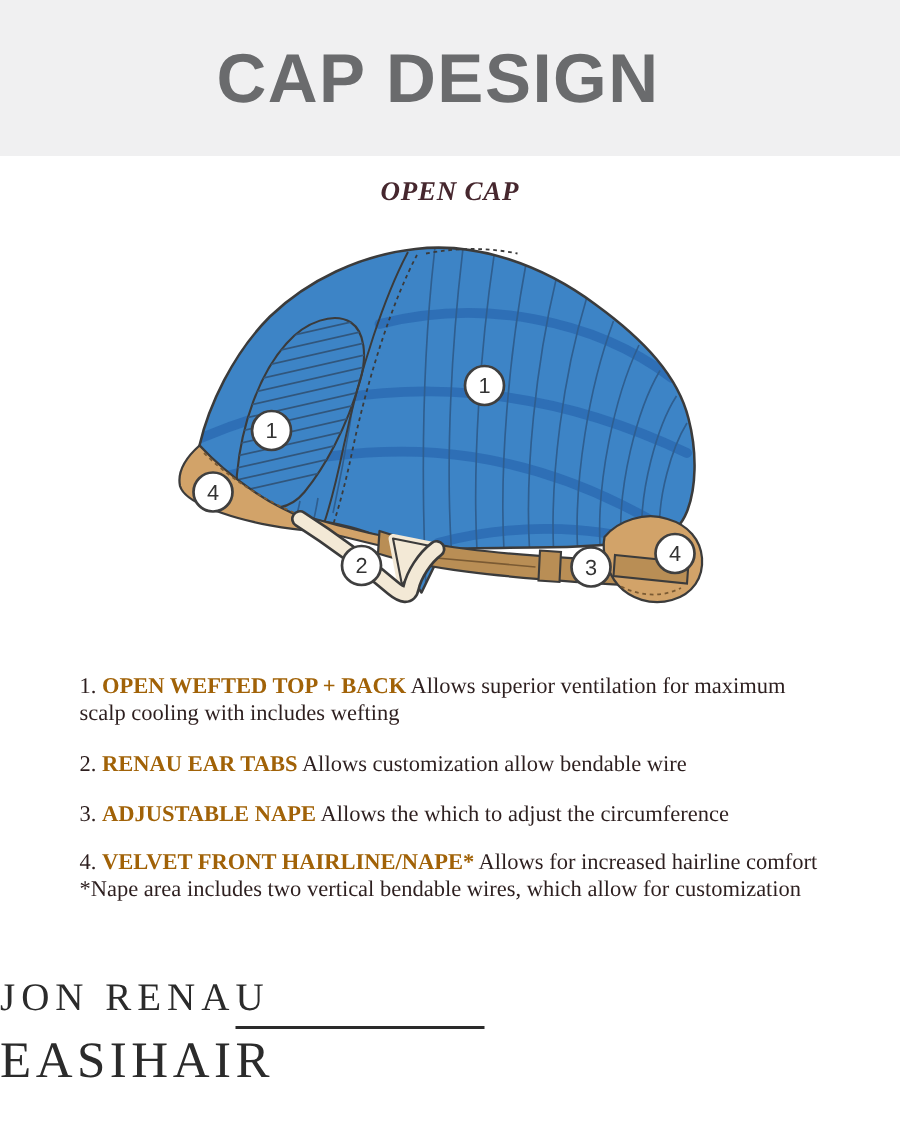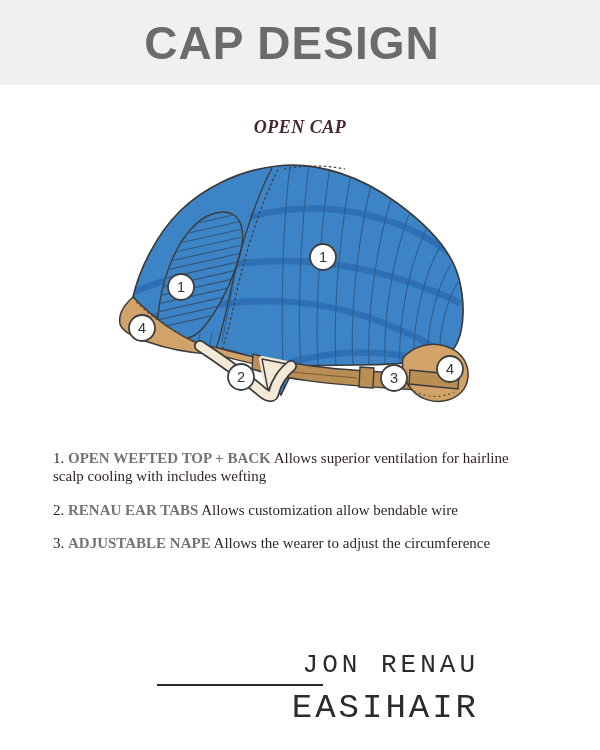--- a/index.html
+++ b/index.html
@@ -1,34 +1,34 @@
 <!DOCTYPE html>
 <html><head>
 <meta charset="utf-8">
 <style>
   html,body{margin:0;padding:0;background:#ffffff;}
   #stage{position:relative;width:600px;height:750px;background:#ffffff;overflow:hidden;
          font-family:"Liberation Serif",serif;}
   
-  .header{position:absolute;left:0;top:0;width:600px;height:85px;background:#f0f0f1;
+  .header{position:absolute;left:0;top:0;width:600px;height:104px;background:#f0f0f1;
           display:flex;align-items:center;justify-content:center;}
   .header h1{margin:0;font-family:"Liberation Sans",sans-serif;font-weight:bold;
              font-size:46px;letter-spacing:1px;color:#6a6b6d;transform:translateX(-8px);}
   
   .subtitle{position:absolute;left:0;top:117px;width:600px;text-align:center;
             font-weight:bold;font-style:italic;font-size:18px;letter-spacing:.5px;color:#46272e;}
   
   .illu{position:absolute;left:100px;top:150px;width:400px;height:270px;}
   
   .feature{position:absolute;left:53px;white-space:nowrap;font-size:15px;line-height:17.5px;color:#2d1f1f;}
-  .fterm{font-weight:bold;color:#737373;}
+  .fterm{font-weight:bold;color:#a16207;}
   .fcont:empty{display:none;}
   
-  .brand{position:absolute;left:0;top:650px;width:479px;text-align:right;color:#2b2b2b;
-         font-family:Liberation Mono, monospace;}
+  .brand{position:absolute;left:0;top:650px;width:479px;text-align:left;color:#2b2b2b;
+         font-family:Liberation Serif, serif;}
   .brand-1{font-size:26px;letter-spacing:4px;}
   .brand-divider{width:166px;border-top:2px solid #2a2a2a;margin:4px auto 3px auto;}
   .brand-2{font-size:34px;letter-spacing:3px;}
 </style>
 </head>
 <body>
 
 <div id="stage">
 
   <div class="header">
@@ -160,34 +160,40 @@
       <g>
         <circle cx="450" cy="369" r="13" fill="#ffffff" stroke="#3f3f3f" stroke-width="1.8"></circle>
         <text x="450" y="374">4</text>
       </g>
     </g>
   </svg>
 
   <div class="feature" style="top:450px">
     <span>1.</span>
     <span class="fterm">OPEN WEFTED TOP + BACK</span>
-    <span>Allows superior ventilation for hairline</span>
+    <span>Allows superior ventilation for maximum</span>
     <div class="fcont">scalp cooling with includes wefting</div>
   </div>
   <div class="feature" style="top:502px">
     <span>2.</span>
     <span class="fterm">RENAU EAR TABS</span>
     <span>Allows customization allow bendable wire</span>
     
   </div>
   <div class="feature" style="top:535px">
     <span>3.</span>
     <span class="fterm">ADJUSTABLE NAPE</span>
-    <span>Allows the wearer to adjust the circumference</span>
+    <span>Allows the which to adjust the circumference</span>
     
+  </div>
+  <div class="feature" style="top:567px">
+    <span>4.</span>
+    <span class="fterm">VELVET FRONT HAIRLINE/NAPE*</span>
+    <span>Allows for increased hairline comfort</span>
+    <div class="fcont">*Nape area includes two vertical bendable wires, which allow for customization</div>
   </div>
 
   <div class="brand">
     <div class="brand-1">JON RENAU</div>
     <div class="brand-divider"></div>
     <div class="brand-2">EASIHAIR</div>
   </div>
 
 </div>
 

